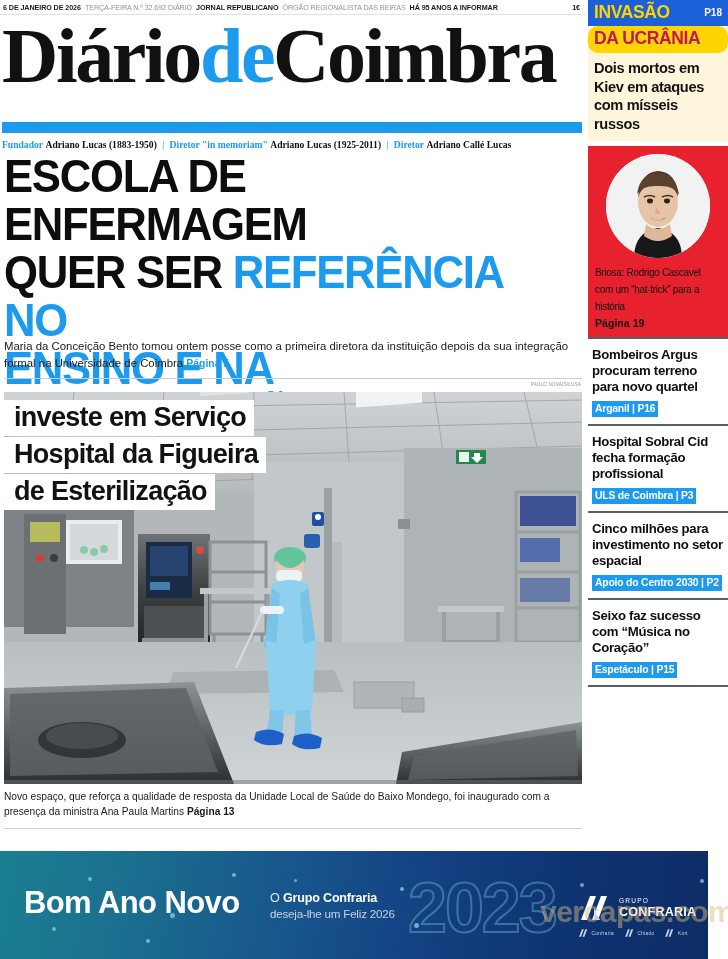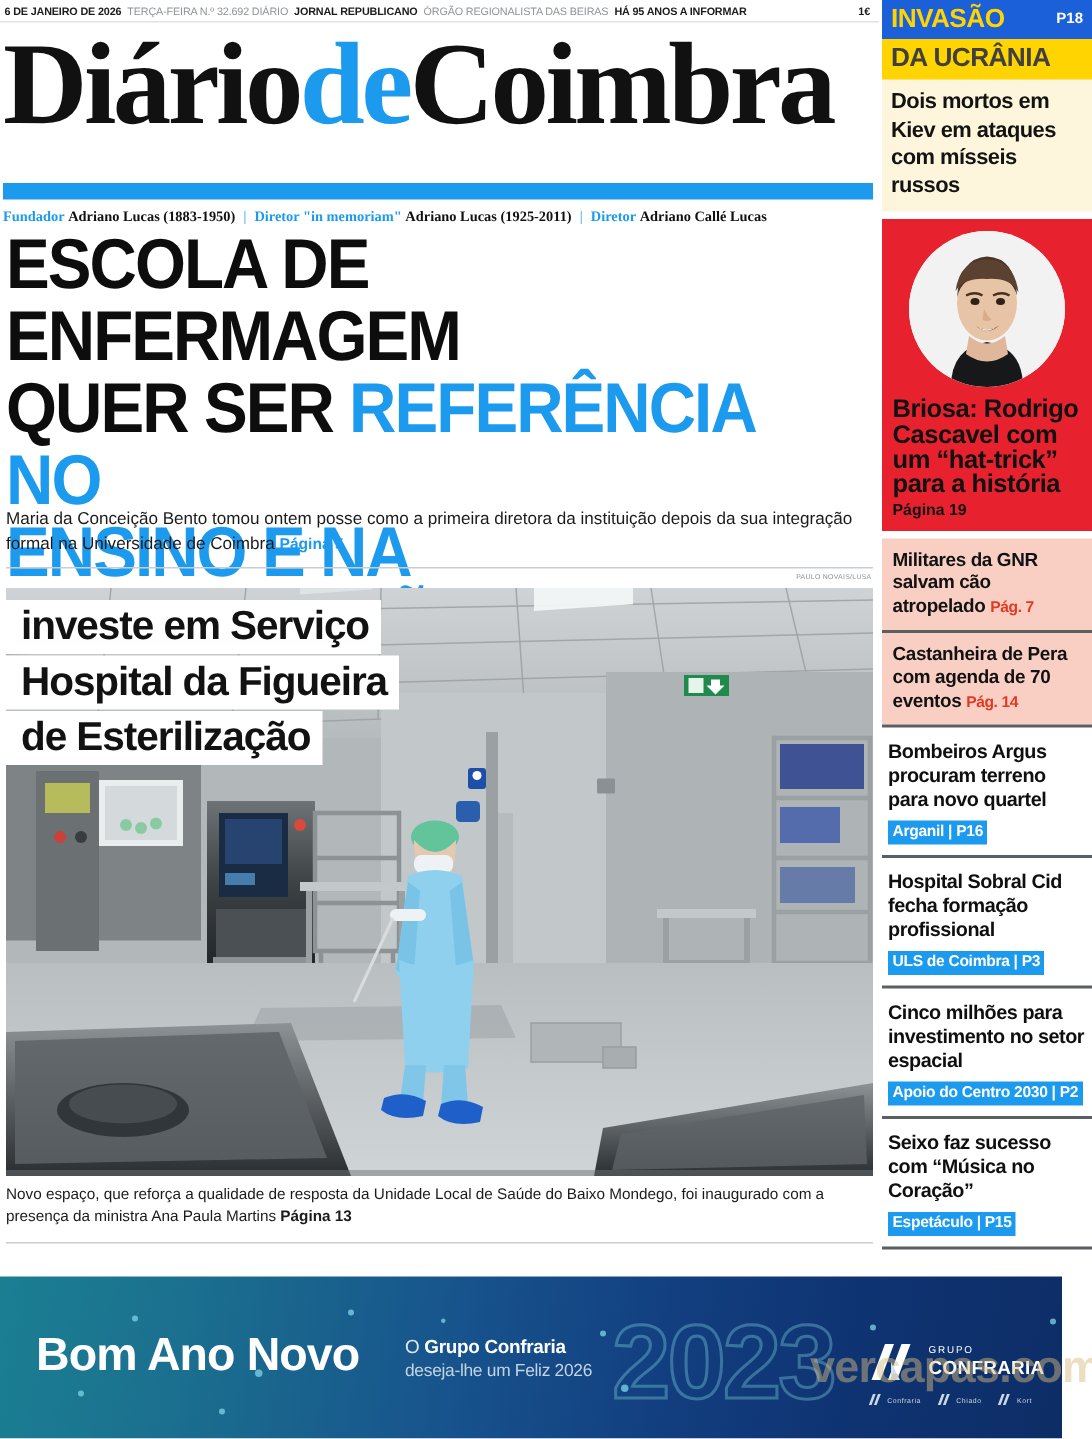--- a/index.html
+++ b/index.html
@@ -115,42 +115,43 @@
   .ukr .band-blue {
     background: #1b5fd9; color: #ffd400; font-weight: bold;
     font-size: 17.5px; line-height: 23px; letter-spacing: -0.4px;
     padding: 1px 6px 2px 6px; display: flex; align-items: flex-start;
   }
   .ukr .band-blue .pg {
     margin-left: auto; color: #ffffff; font-size: 10px; font-weight: bold;
     letter-spacing: 0;
   }
   .ukr .band-yellow {
-    background: #ffd400; color: #404040; font-weight: bold;
+    background: #ffd400; color: #be185d; font-weight: bold;
     font-size: 17.5px; line-height: 23px; letter-spacing: -0.4px;
     padding: 1px 6px 3px 6px;
+    border-radius: 10px;
   }
   .ukr .body {
     color: #131313; font-weight: bold; font-size: 14.6px; line-height: 18.6px;
     letter-spacing: -0.35px; padding: 6px 6px 8px 6px;
   }
 
   
   .briosa {
     margin-top: 5px; width: 140px; background: #e8212f; position: relative;
     padding: 8px 7px 7px 7px;
   }
   .briosa .portrait {
     width: 104px; height: 104px; border-radius: 50%;
     background: #f4f4f4; margin: 0 auto 7px auto; overflow: hidden;
     position: relative;
   }
   .briosa .portrait svg { display: block; width: 104px; height: 104px; }
   .briosa .txt {
-    color: #121212; font-weight: bold; font-size: 17px; line-height: 16.6px;
+    color: #121212; font-weight: normal; font-size: 10px; line-height: 16.6px;
     letter-spacing: -0.3px;
   }
   .briosa .pag {
     color: #121212; font-weight: bold; font-size: 10.6px; line-height: 14px;
     margin-top: 1px;
   }
 
   
   .pinkwrap { margin-top: 5px; width: 140px; background: #f9cfc4; }
   .pink-item {
@@ -458,24 +459,20 @@
           <path d="M56 43 q6 -3 11 0" stroke="#46301f" stroke-width="1.6" fill="none"></path>
           <path d="M50 52 q3 6 5 7 q-3 2 -6 0" fill="#d9ab8a"></path>
           <path d="M44 63 q8 5 16 0 q-7 7 -16 0 z" fill="#8d4a46"></path>
           <path d="M46 64 q6 3 12 0 q-6 5 -12 0 z" fill="#f0e6e2"></path>
         </svg>
       </div>
       <div class="txt">Briosa: Rodrigo Cascavel com um “hat-trick” para a história</div>
       <div class="pag">Página 19</div>
     </div>
 
-    <div class="pinkwrap">
-      <div class="pink-item"><span>Militares da GNR salvam cão atropelado </span><span class="pg">Pág. 7</span></div>
-      <div class="pink-item"><span>Castanheira de Pera com agenda de 70 eventos </span><span class="pg">Pág. 14</span></div>
-    </div>
 
     <div class="white-item">
       <div class="t">Bombeiros Argus procuram terreno para novo quartel</div>
       <span class="tag">Arganil | P16</span>
     </div>
     <div class="white-item">
       <div class="t">Hospital Sobral Cid fecha formação profissional</div>
       <span class="tag">ULS de Coimbra | P3</span>
     </div>
     <div class="white-item">

